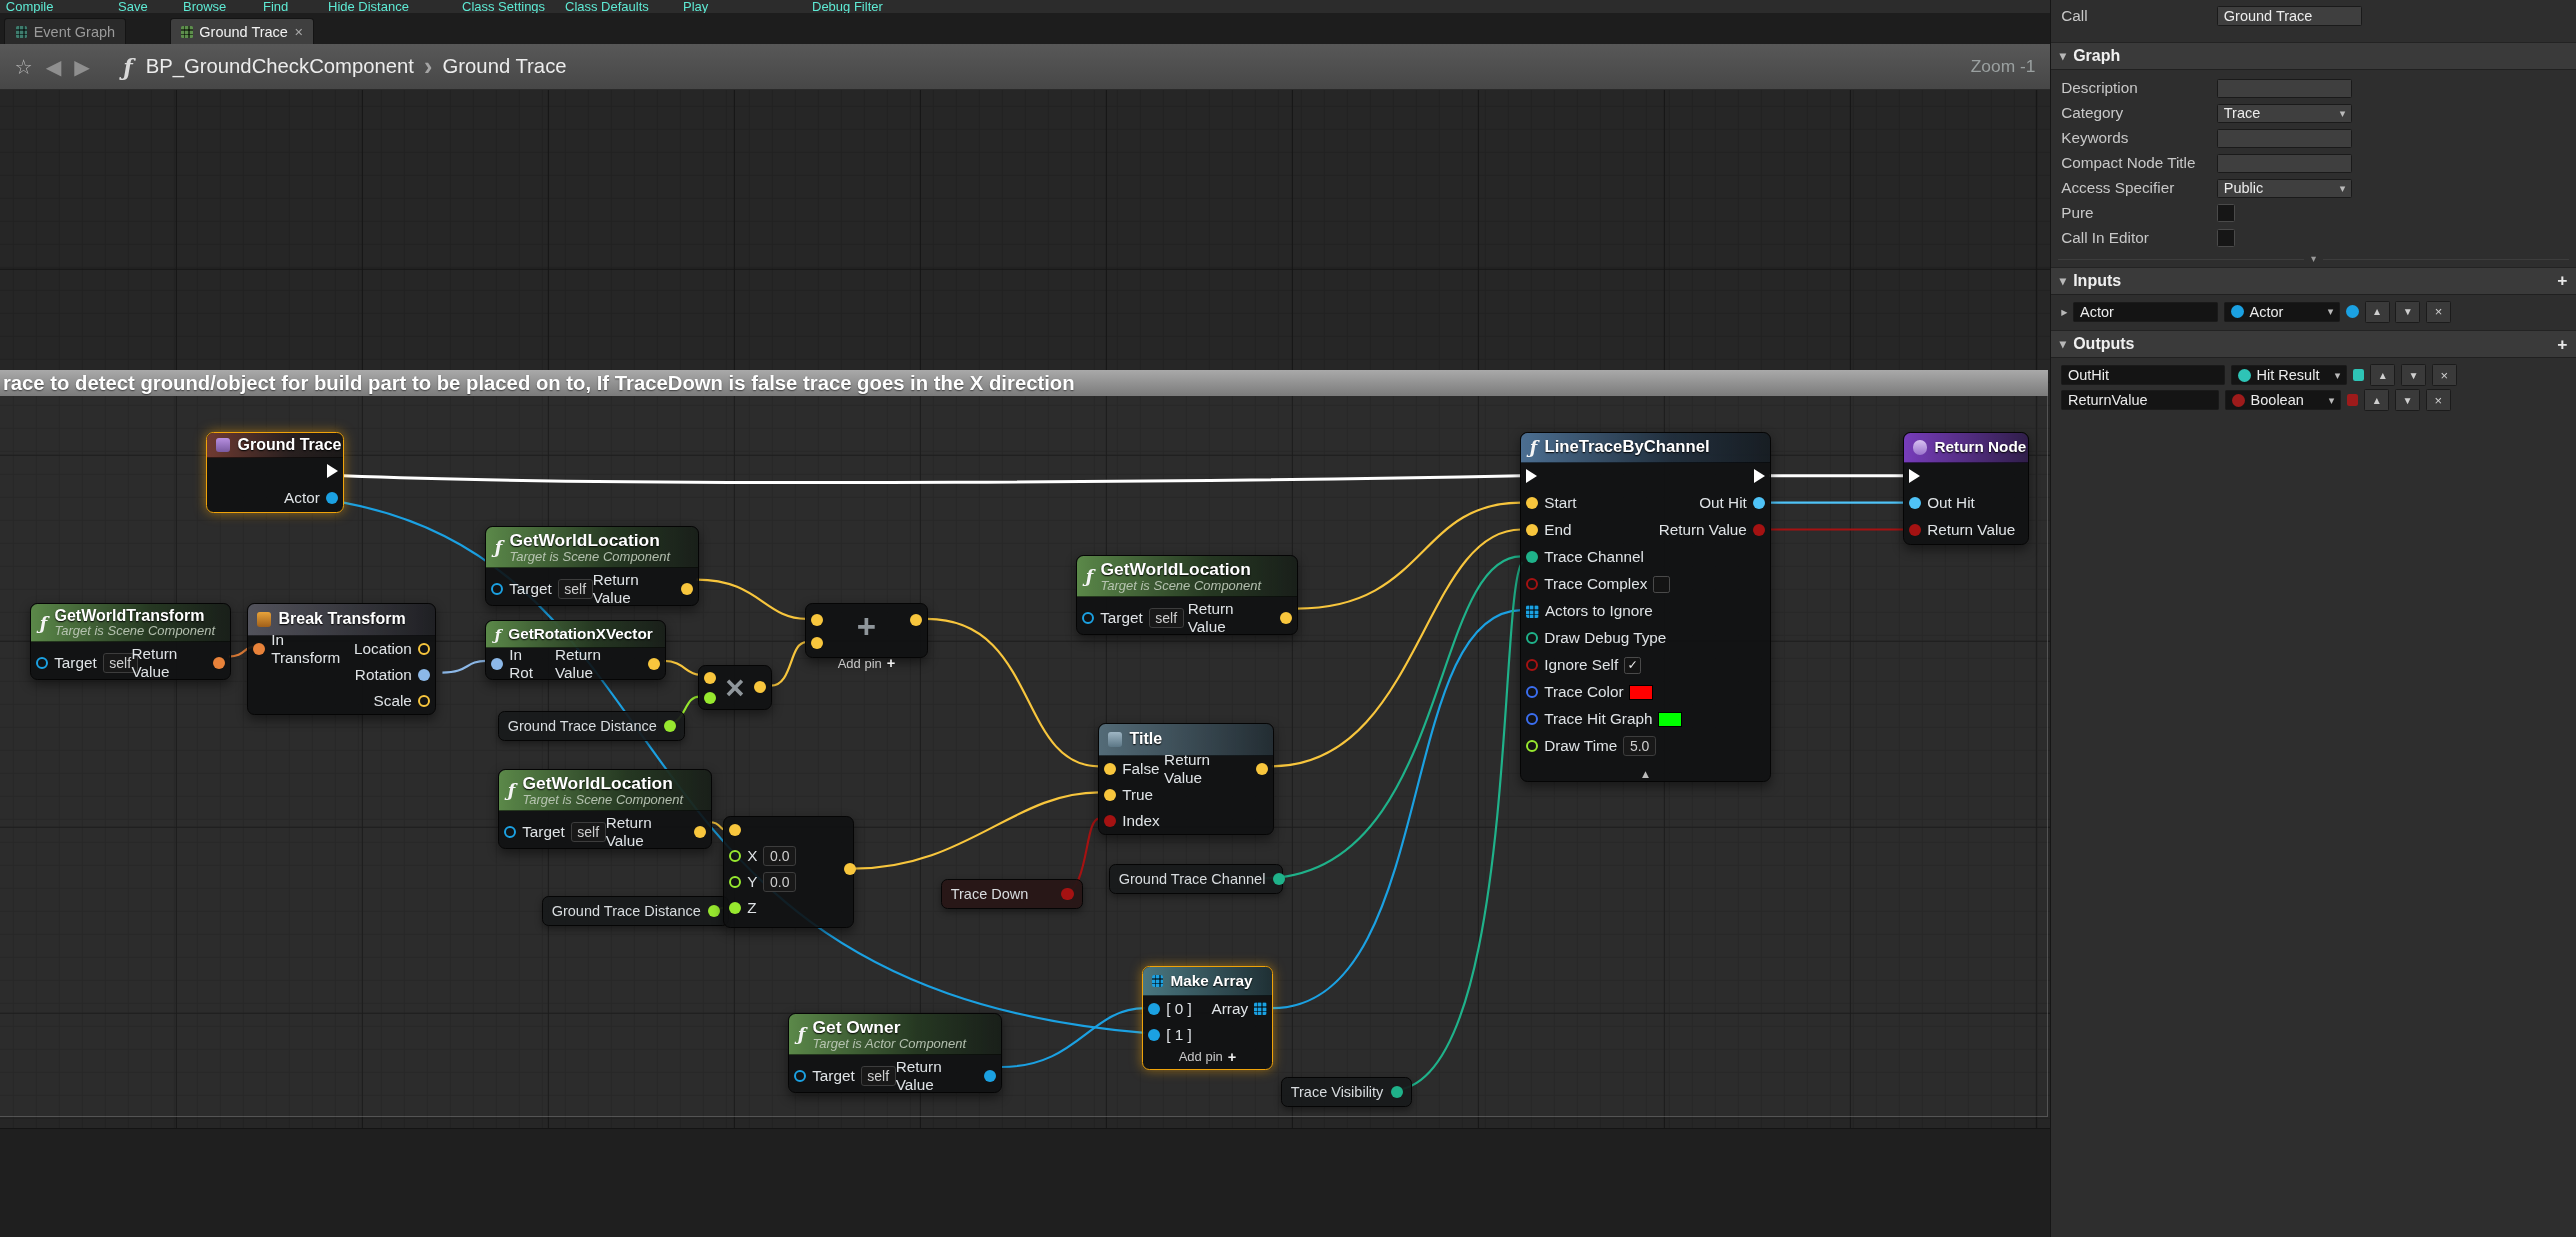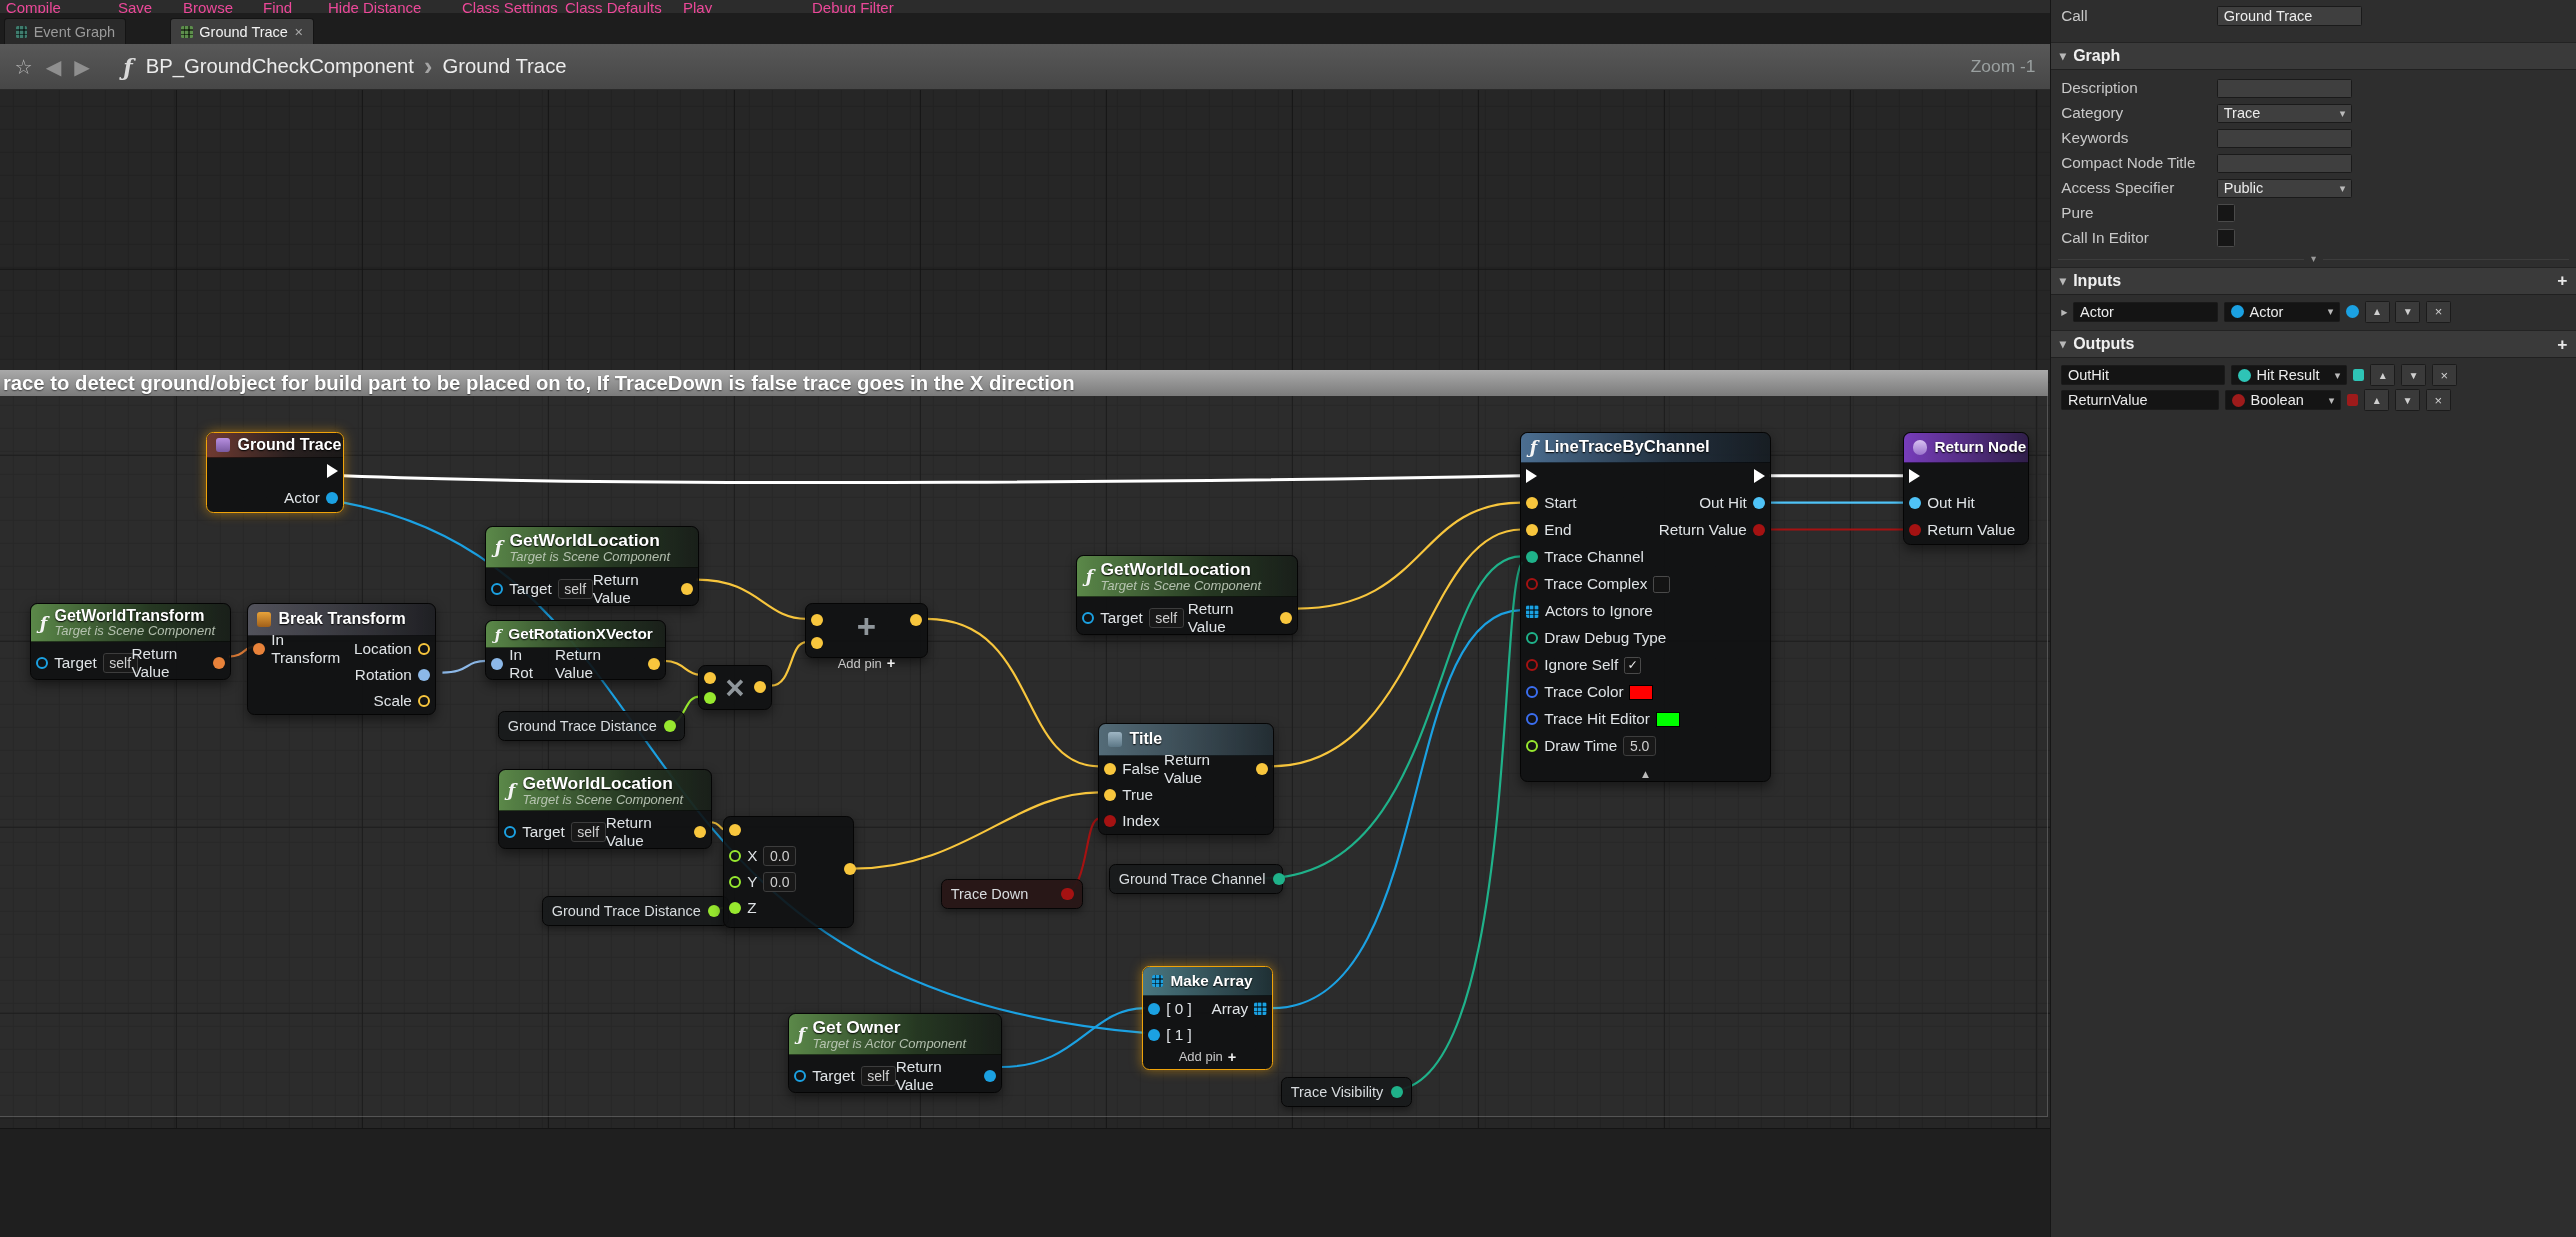--- a/index.html
+++ b/index.html
@@ -1,21 +1,21 @@
 <!DOCTYPE html>
 <html style="font-size:11.6px"><head>
 <meta charset="utf-8">
 <style>
   html,body{margin:0;padding:0;width:2576px;height:1237px;background:#1e1e1e;overflow:hidden;
     font-family:"Liberation Sans",sans-serif;-webkit-font-smoothing:antialiased}
   .app{position:relative;width:2576px;height:1237px}
 
   
   .toolbar{position:absolute;left:0;top:0;width:2050px;height:13px;background:#2c2c2c;border-bottom:0.7px solid #161616;overflow:hidden}
-  .toolbar span{position:absolute;top:-1.5px;font-size:15px;color:#ec4899;white-space:nowrap}
+  .toolbar span{position:absolute;top:-1.5px;font-size:13px;color:#5eead4;white-space:nowrap}
 
   
   .tabbar{position:absolute;left:0;top:13px;width:2050px;height:31px;background:#1d1d1d;border-bottom:0.7px solid #111}
   .tab{position:absolute;top:5.1px;height:26px;display:flex;align-items:center;gap:6.5px;padding:0 10.2px;
        border:0.7px solid #141414;border-bottom:none;border-radius:3.6px 3.6px 0 0;font-size:14.5px;white-space:nowrap}
   .tab.inactive{background:#2a2a2a;color:#9a9a9a}
   .tab.active{background:#3f3f3f;color:#f2f2f2}
   .gridicon{width:11.6px;height:11.6px;border-radius:1.5px;flex:none;background-color:#3f7d6e;
     background-image:repeating-linear-gradient(0deg,transparent 0 2.9px,rgba(0,0,0,.55) 2.9px 4.4px),
                      repeating-linear-gradient(90deg,transparent 0 2.9px,rgba(0,0,0,.55) 2.9px 4.4px)}
@@ -541,21 +541,21 @@
       <div class="prow" style="height:27px">
         <span class="pl">
             <span class="pin ph" style="border-color:#3b6ef0"></span>
           <span>Trace Color</span>
           <span class="sw" style="background:#ff0000"></span>
           </span>
       </div>
       <div class="prow" style="height:27px">
         <span class="pl">
             <span class="pin ph" style="border-color:#3b6ef0"></span>
-          <span>Trace Hit Editor</span>
+          <span>Trace Hit Graph</span>
           <span class="sw" style="background:#00ff00"></span>
           </span>
       </div>
       <div class="prow" style="height:27px">
         <span class="pl">
             <span class="pin ph" style="border-color:#97e82f"></span>
           <span>Draw Time</span>
           <span class="vb">5.0</span>
           </span>
       </div>

